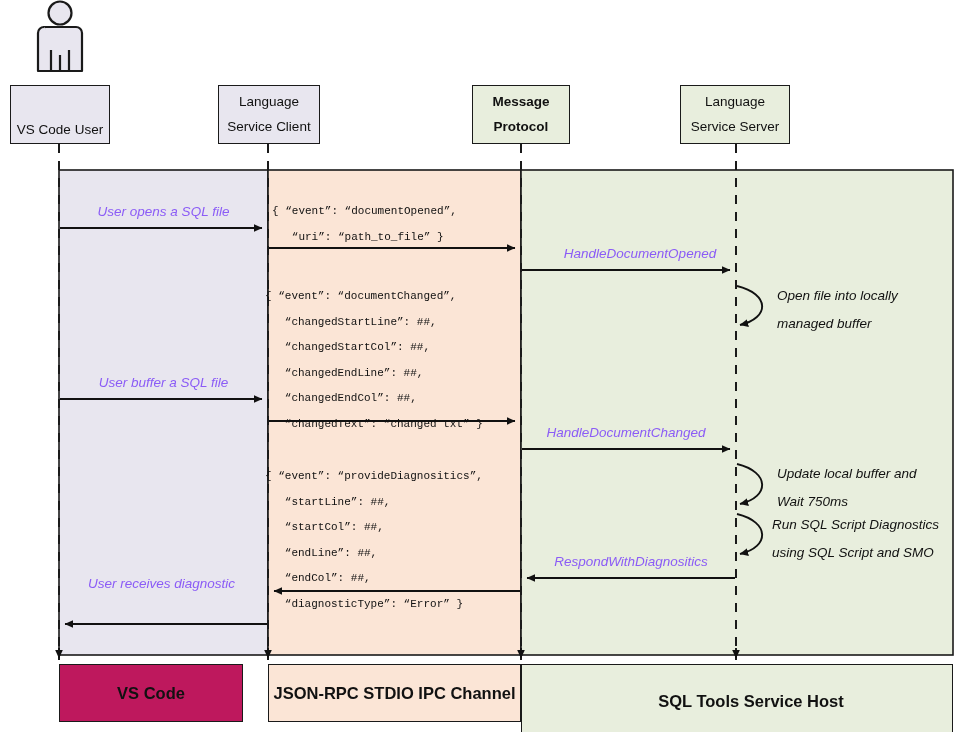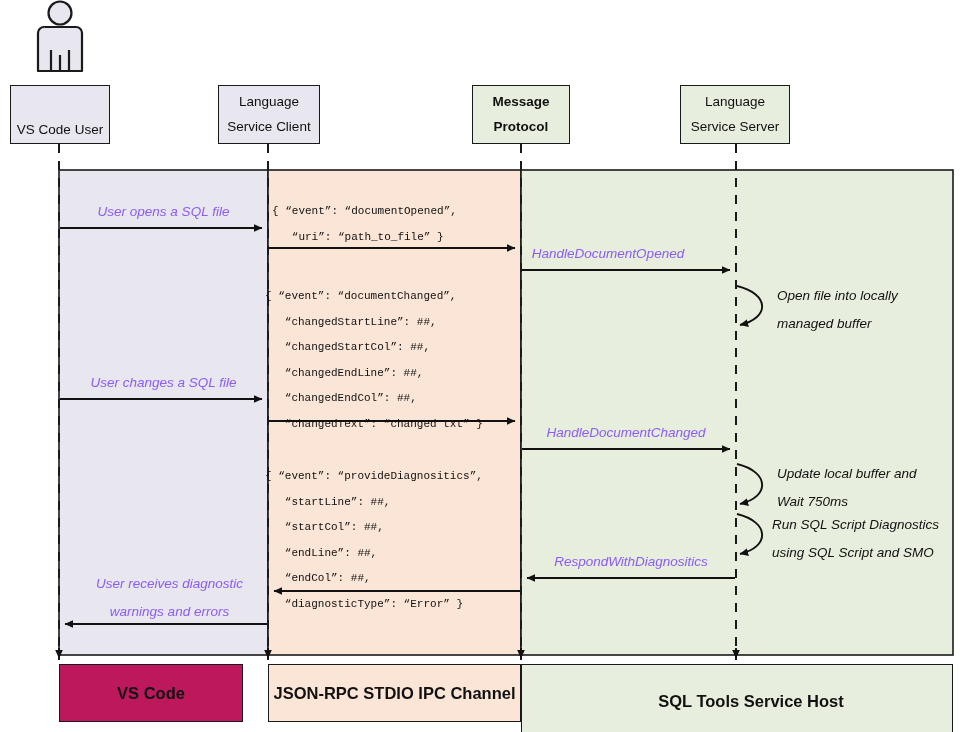--- a/index.html
+++ b/index.html
@@ -112,28 +112,27 @@
   </div>
   <div class="actor-box" style="left:680px;top:85px;width:110px;height:59px;background:#e8eedd;">
     <span>Language</span>
     <span>Service Server</span>
   </div>
 
   <div class="msg-label" style="left:59px;top:198px;width:209px;">
     <div>User opens a SQL file</div>
   </div>
   <div class="msg-label" style="left:59px;top:369px;width:209px;">
-    <div>User changes a SQL file</div>
+    <div>User buffer a SQL file</div>
   </div>
-  <div class="msg-label" style="left:63px;top:570px;width:213px;">
+  <div class="msg-label" style="left:55px;top:570px;width:213px;">
     <div>User receives diagnostic</div>
-    <div>warnings and errors</div>
   </div>
 
-  <div class="msg-label" style="left:504px;top:240px;width:208px;">
+  <div class="msg-label" style="left:536px;top:240px;width:208px;">
     <div>HandleDocumentOpened</div>
   </div>
   <div class="msg-label" style="left:522px;top:419px;width:208px;">
     <div>HandleDocumentChanged</div>
   </div>
   <div class="msg-label" style="left:527px;top:548px;width:208px;">
     <div>RespondWithDiagnositics</div>
   </div>
 
   <div class="note" style="left:777px;top:282px;">

